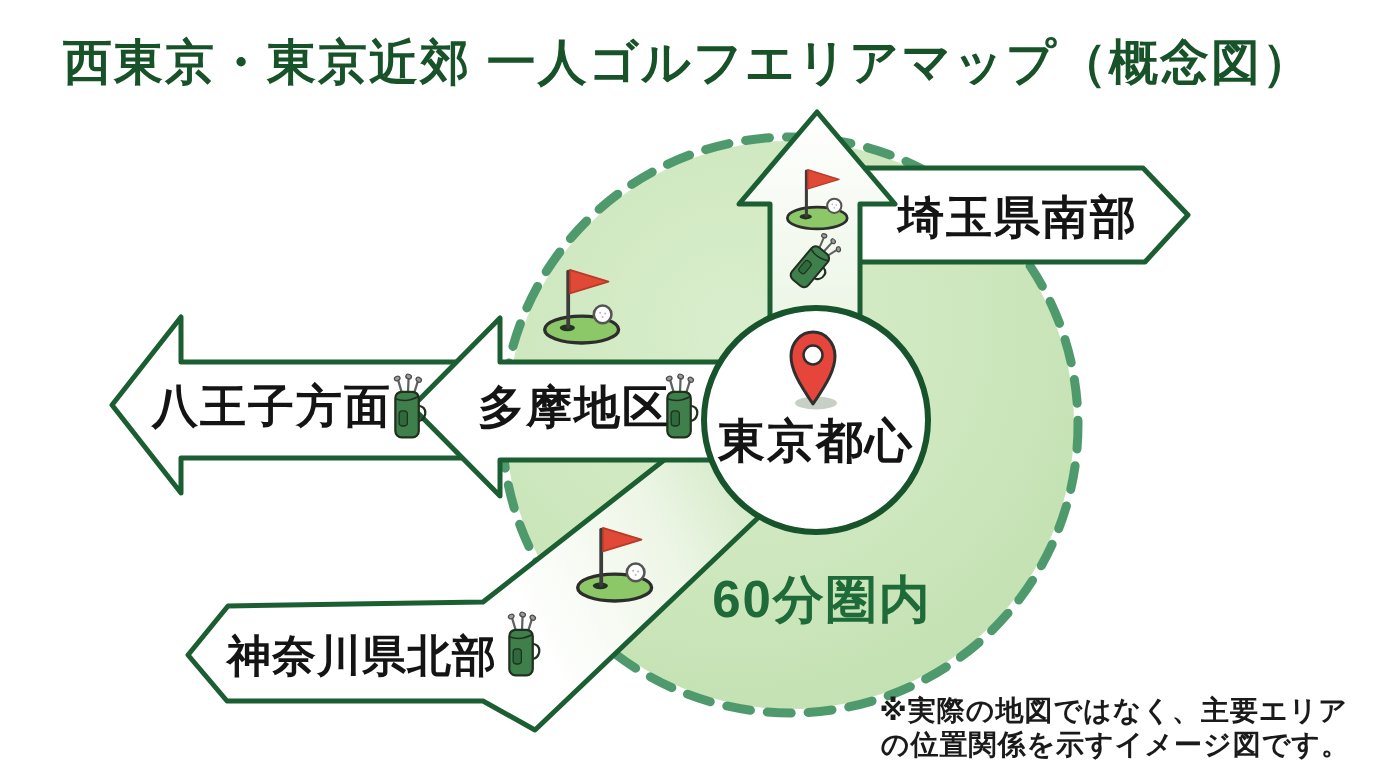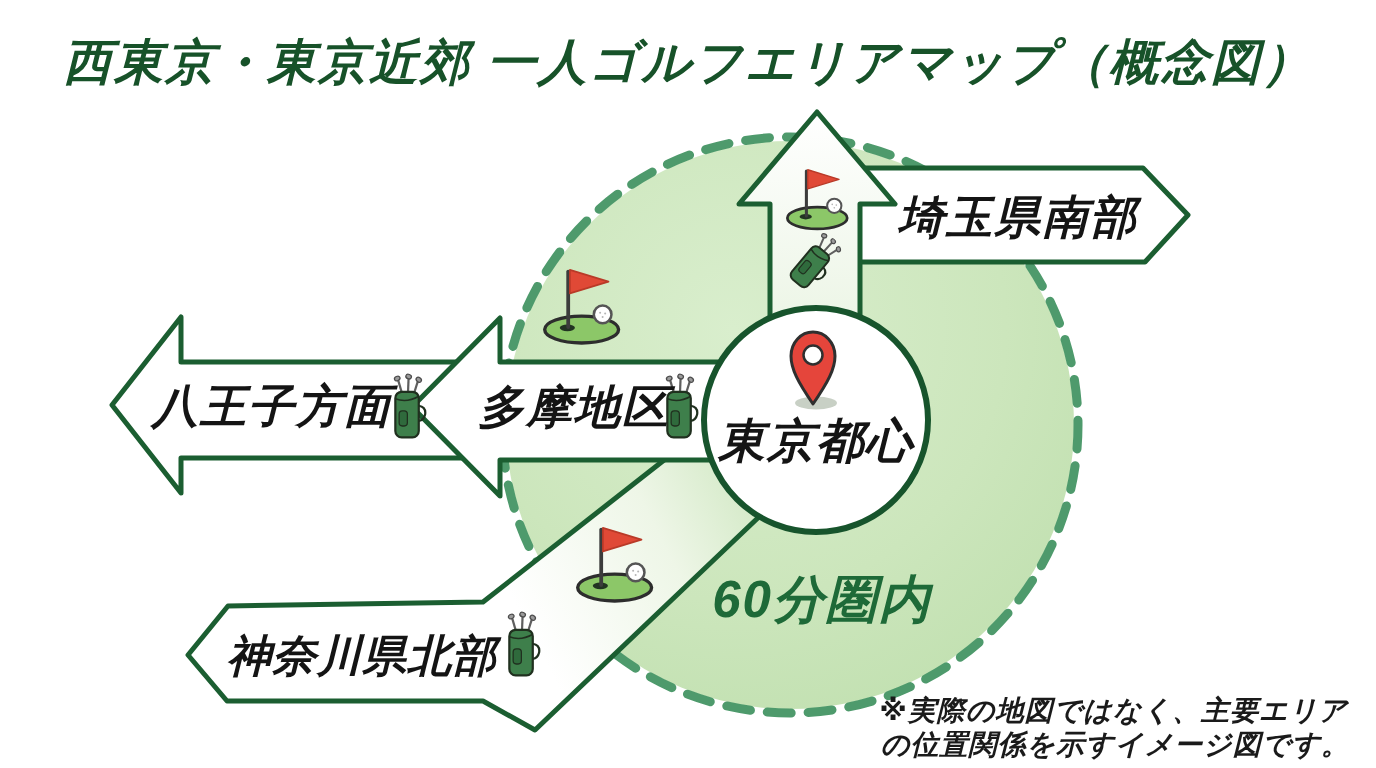--- a/index.html
+++ b/index.html
@@ -1,16 +1,16 @@
 <!DOCTYPE html>
 <html><head>
 <meta charset="utf-8">
 <style>
   html,body{margin:0;padding:0;background:#ffffff;width:1376px;height:768px;overflow:hidden;}
-  .stage{position:relative;width:1376px;height:548px;background:#8b5cf6;font-style:italic;}
+  .stage{position:relative;width:1376px;height:548px;background:#8b5cf6;}
   svg{display:block;}
   text{font-family:"Liberation Sans","DejaVu Sans",sans-serif;font-weight:700;}
   .title-text{font-size:49px;fill:#175229;letter-spacing:2px;}
   .area-label{font-size:46px;fill:#141414;letter-spacing:2px;}
   .area-label-sm{font-size:44px;fill:#141414;letter-spacing:1px;}
   .center-label{font-size:47px;fill:#141414;letter-spacing:2px;}
   .zone-label{font-size:51px;fill:#1e6a38;letter-spacing:2px;}
   .footnote-text{font-size:28px;fill:#1a1a1a;letter-spacing:1px;}
 </style>
 </head>

